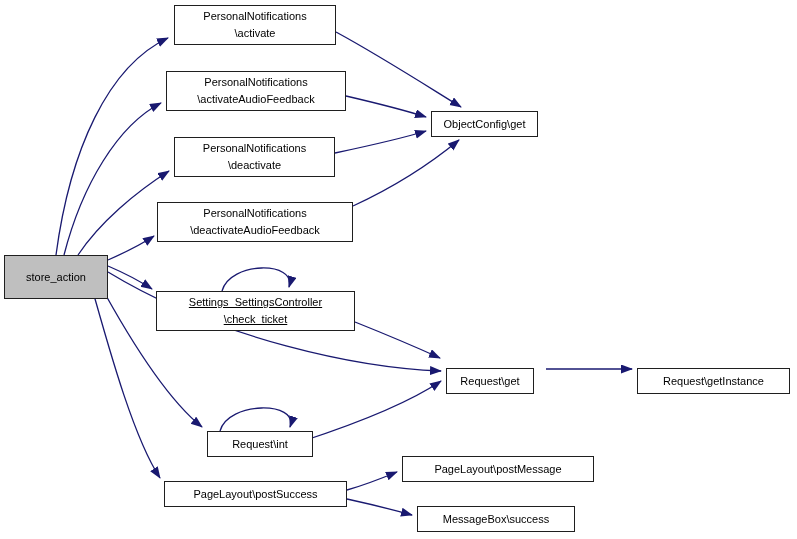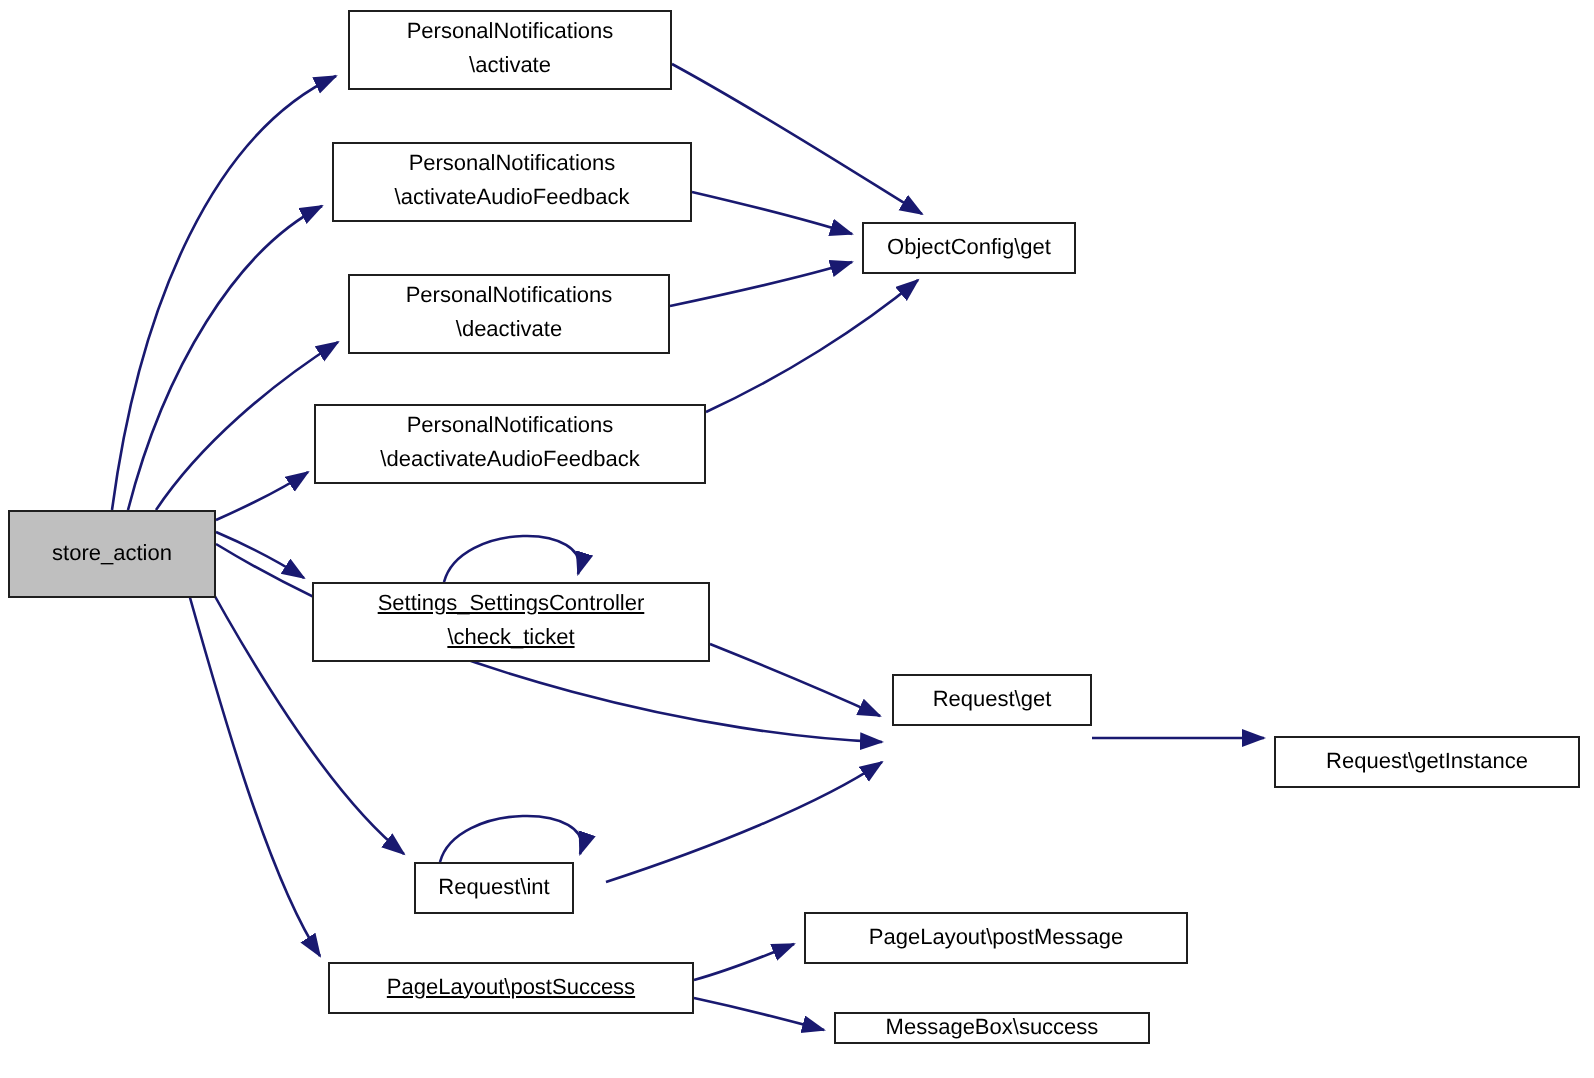--- a/index.html
+++ b/index.html
@@ -80,20 +80,20 @@
 \activate</div>
       <div class="node" style="left: 166px; top: 71px; width: 180px; height: 40px;">PersonalNotifications
 \activateAudioFeedback</div>
       <div class="node" style="left: 174px; top: 137px; width: 161px; height: 40px;">PersonalNotifications
 \deactivate</div>
       <div class="node" style="left: 157px; top: 202px; width: 196px; height: 40px;">PersonalNotifications
 \deactivateAudioFeedback</div>
       <div class="node" style="left: 431px; top: 111px; width: 107px; height: 26px;">ObjectConfig\get</div>
       <div class="node" style="left: 156px; top: 291px; width: 199px; height: 40px; text-decoration: underline;">Settings_SettingsController
 \check_ticket</div>
-      <div class="node" style="left: 446px; top: 337px; width: 100px; height: 26px;">Request\get</div>
+      <div class="node" style="left: 446px; top: 368px; width: 88px; height: 26px;">Request\get</div>
       <div class="node" style="left: 637px; top: 368px; width: 153px; height: 26px;">Request\getInstance</div>
-      <div class="node" style="left: 207px; top: 431px; width: 80px; height: 26px;">Request\int</div>
-      <div class="node" style="left: 164px; top: 481px; width: 183px; height: 26px; text-decoration: underline;">PageLayout\postSuccess</div>
+      <div class="node" style="left: 207px; top: 431px; width: 106px; height: 26px;">Request\int</div>
+      <div class="node" style="left: 164px; top: 481px; width: 183px; height: 26px;">PageLayout\postSuccess</div>
       <div class="node" style="left: 402px; top: 456px; width: 192px; height: 26px;">PageLayout\postMessage</div>
-      <div class="node" style="left: 417px; top: 506px; width: 158px; height: 16px;">MessageBox\success</div>
+      <div class="node" style="left: 417px; top: 506px; width: 158px; height: 26px;">MessageBox\success</div>
     </div>
 </div>
 
 </body></html>

